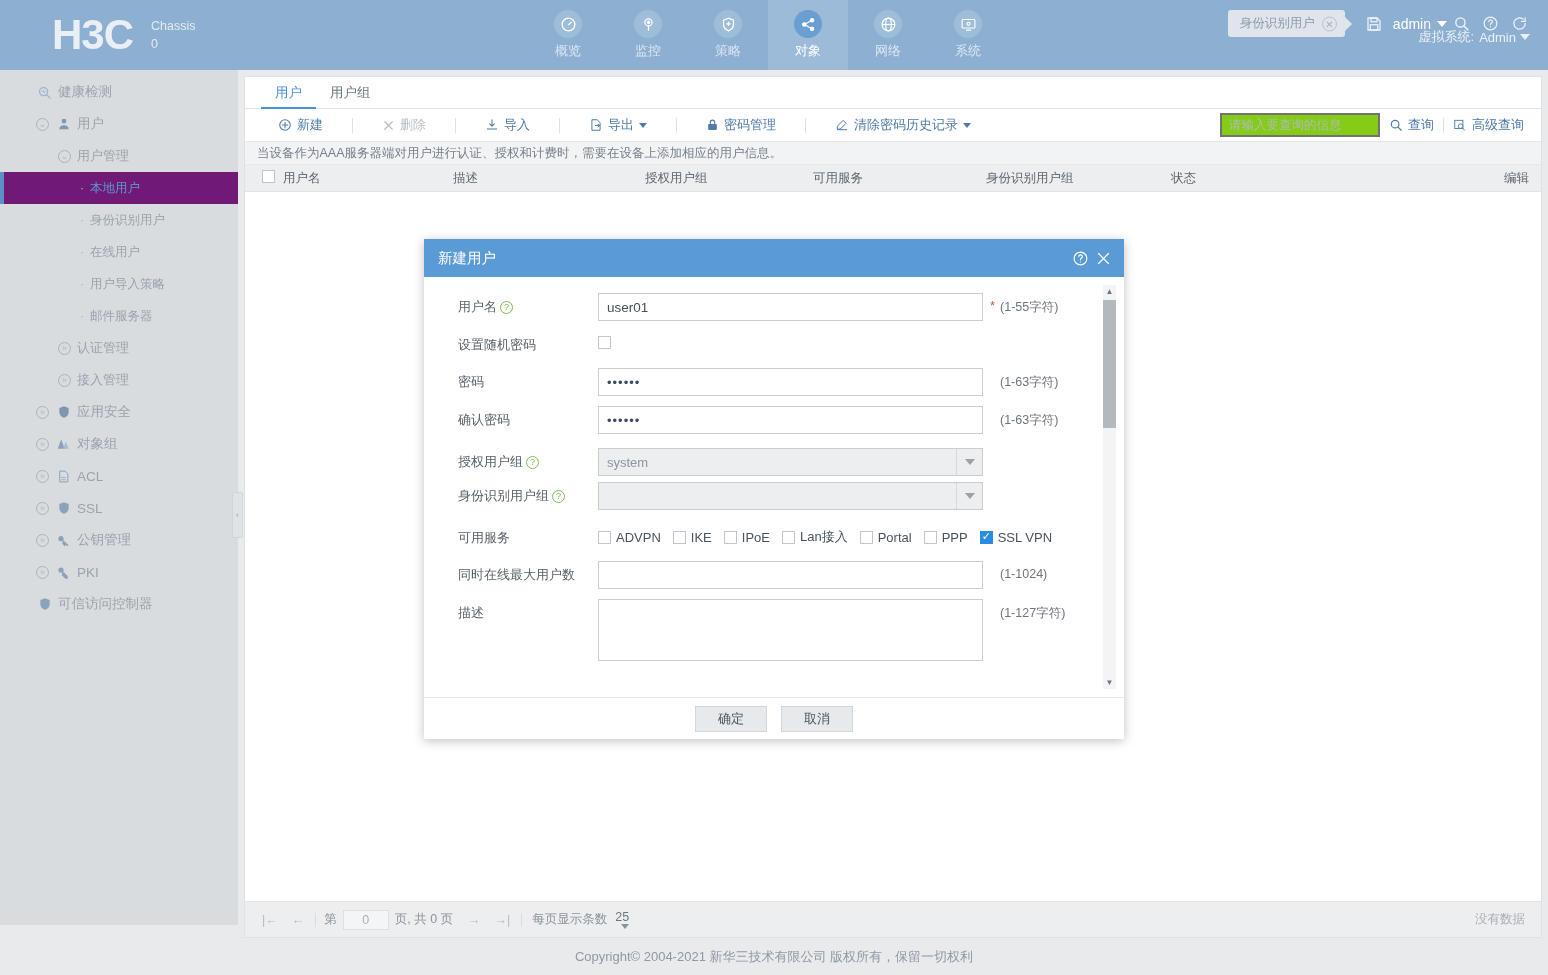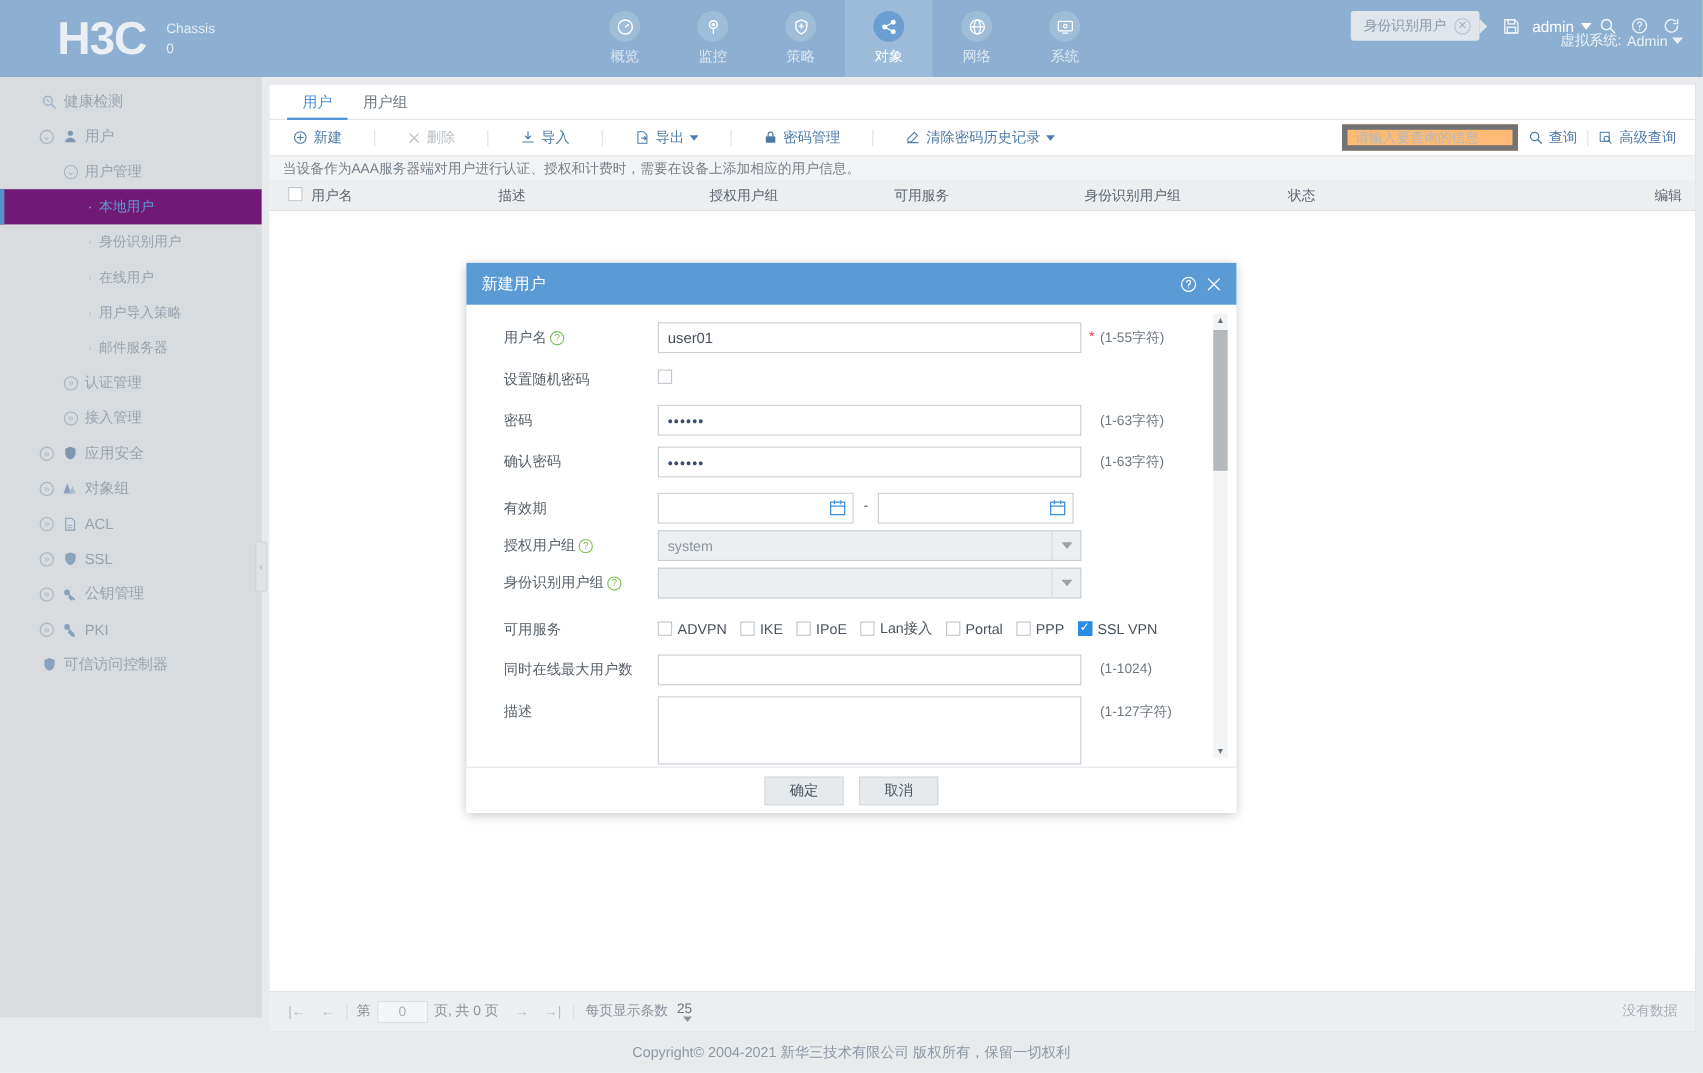--- a/index.html
+++ b/index.html
@@ -101,35 +101,35 @@
     position: absolute; left: 244px; top: 76px; width: 1298px; height: 862px;
     background: #ffffff; border: 1px solid #dfe2e5;
   }
   .tabs { height: 32px; border-bottom: 1px solid #e1e4e7; display: flex; padding-left: 16px; }
   .tab {
     padding: 0 14px; height: 32px; line-height: 32px; font-size: 13.5px;
     color: #6d7781; cursor: pointer;
   }
   .tab.active { color: #4a90d9; border-bottom: 2px solid #4a90d9; }
 
-  .toolbar { height: 32px; display: flex; align-items: center; padding-left: 12px; position: relative; gap: 20px; }
+  .toolbar { height: 32px; display: flex; align-items: center; padding-left: 24px; position: relative; gap: 20px; }
   .tb-btn {
     display: flex; align-items: center; height: 22px; padding: 0 9px;
     font-size: 13px; color: #4e7ba8; cursor: pointer;
   }
   .tb-btn.disabled { color: #b9bfc5; cursor: default; }
   .tb-btn svg { margin-right: 5px; }
   .tb-sep { width: 1px; height: 15px; background: #dde1e5; }
   .caret-sm {
     width: 0; height: 0; border-left: 4px solid transparent; border-right: 4px solid transparent;
     border-top: 5px solid #4e7ba8; margin-left: 5px;
   }
   .search-area { position: absolute; right: 8px; top: 4px; display: flex; align-items: center; }
   .search-input {
-    width: 160px; height: 24px; border: 5px solid #737373; background: #fdba74;
+    width: 160px; height: 24px; border: 2px solid #737373; background: #84cc16;
     font-size: 12.5px; padding: 0 7px; color: #55606a; outline: none;
     font-family: "Liberation Sans", sans-serif;
   }
   .search-input::placeholder { color: #b2b9c0; }
 
   .hint-bar {
     height: 24px; background: #f2f3f5; border-top: 1px solid #e6e9ec; border-bottom: 1px solid #e6e9ec;
     display: flex; align-items: center; padding-left: 12px; font-size: 12.5px; color: #767f88;
   }
 
@@ -649,42 +649,20 @@
       </div>
 
       <div class="frow" style="margin-bottom:14px">
         <div class="flabel">
           <span>确认密码</span>
         </div>
         <input class="finput pw" value="••••••" style="">
         <span class="fhint nostar">(1-63字符)</span>
       </div>
 
-      <div class="frow" style="margin-bottom:6px">
-        <div class="flabel">
-          <span>有效期</span>
-        </div>
-        <div class="date-box">
-          <span class="cal-ico">
-            <svg width="17" height="17" viewBox="0 0 24 24" fill="none" stroke="#3d8ed8" stroke-width="1.6">
-              <rect x="3" y="5" width="18" height="16"></rect>
-                <path d="M3 10h18M8 3v4M16 3v4" stroke-linecap="round"></path>
-            </svg>
-          </span>
-        </div>
-        <span class="dash">-</span>
-        <div class="date-box">
-          <span class="cal-ico">
-            <svg width="17" height="17" viewBox="0 0 24 24" fill="none" stroke="#3d8ed8" stroke-width="1.6">
-              <rect x="3" y="5" width="18" height="16"></rect>
-                <path d="M3 10h18M8 3v4M16 3v4" stroke-linecap="round"></path>
-            </svg>
-          </span>
-        </div>
-      </div>
 
       <div class="frow" style="margin-bottom:6px">
         <div class="flabel">
           <span>授权用户组</span>
           <span class="qmark">?</span>
         </div>
         <div class="sel-box">
           <span>system</span>
           <span class="sel-arrow">
               <span class="caret-d"></span>

